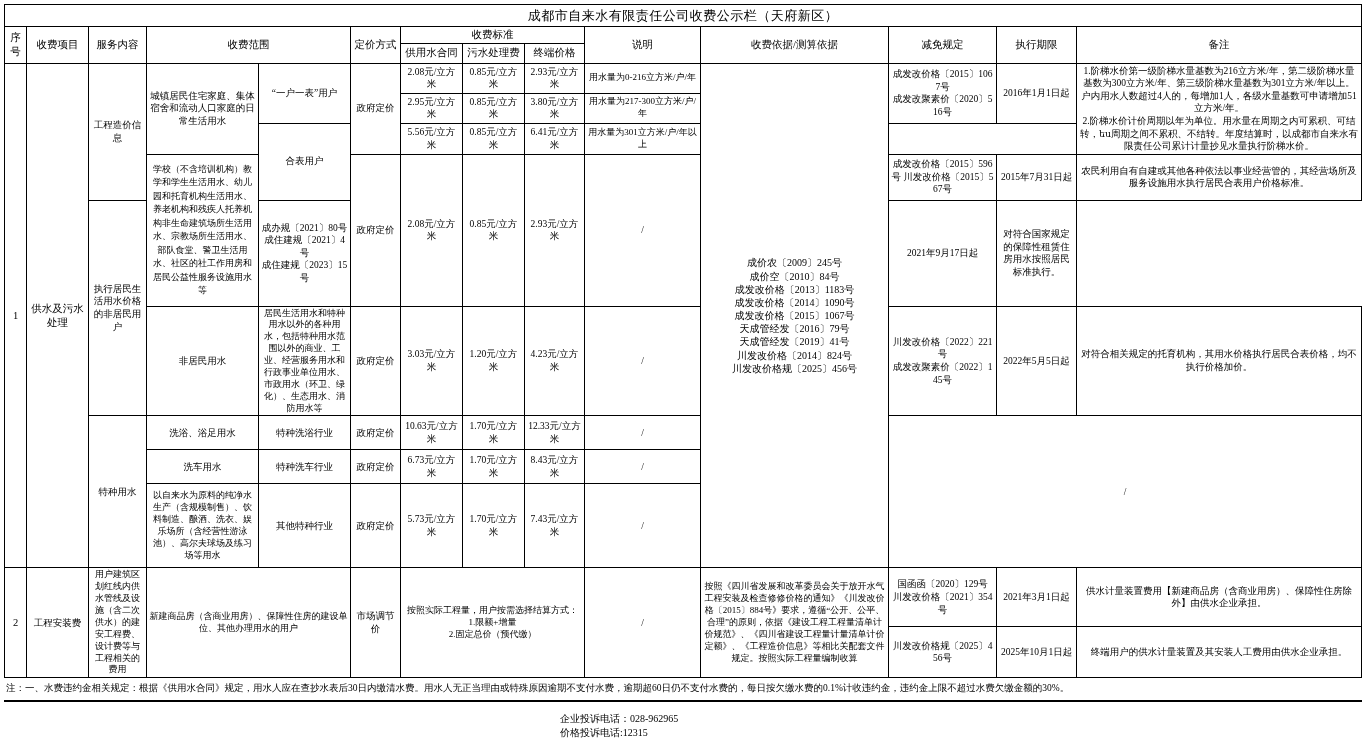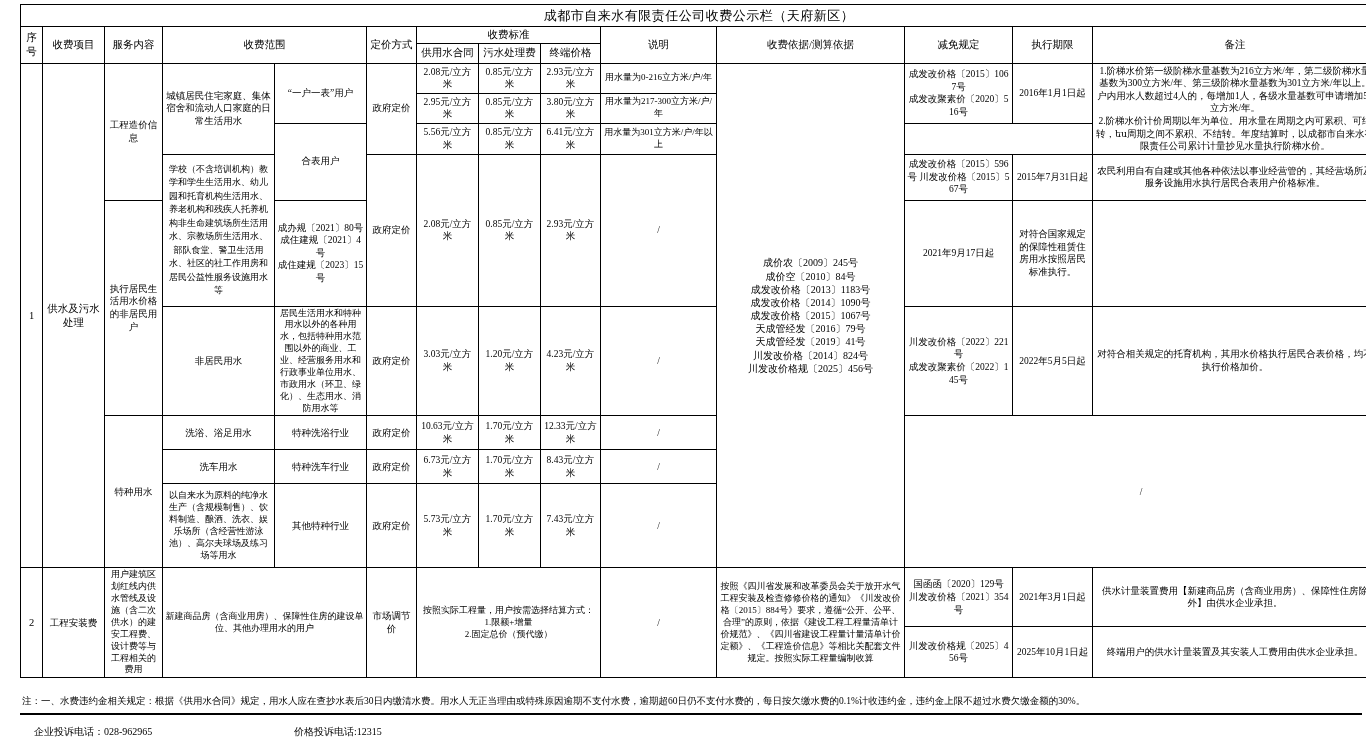--- a/index.html
+++ b/index.html
@@ -10,21 +10,21 @@
   body {
     width: 1366px; height: 748px;
     font-family: "Liberation Serif", "DejaVu Serif", serif;
     color: #000;
     font-size: 10.5px;
     overflow: hidden;
   }
   .page {
     position: relative;
     width: 1366px; height: 748px;
-    padding: 4px 4px 0 20px;
+    padding: 4px 4px 0 4px;
   }
   table.main {
     border-collapse: collapse;
     width: 1358px;
     table-layout: fixed;
   }
   table.main td, table.main th {
     border: 1px solid #000;
     padding: 1px 2px;
     text-align: center;
@@ -50,37 +50,38 @@
     line-height: 1.45;
     padding: 2px 4px;
     font-size: 9.5px;
     margin-top: 28px;
   }
   .basis {
     line-height: 1.5;
     font-size: 10px;
   }
   .footer-notes {
-    margin-top: 16px;
+    margin-top: 3px;
     font-size: 9.5px;
     line-height: 1.5;
     padding-left: 2px;
   }
   .footer-bar {
     margin-top: 4px;
     border: 1px solid #000;
     border-left: none; border-right: none;
     height: 0;
   }
   .contact-row {
     display: flex;
     align-items: center;
     margin-top: 10px;
     font-size: 10px;
     padding-left: 14px;
+    flex-direction: column;
   }
   .contact-row .c1 { width: 260px; }
   .contact-row .c2 { width: 260px; }
   .cellpad { padding: 2px 3px; }
   .lh-wide { line-height: 1.55; margin-top: 36px; }
 </style>
 </head>
 <body>
 
 <div class="page">

